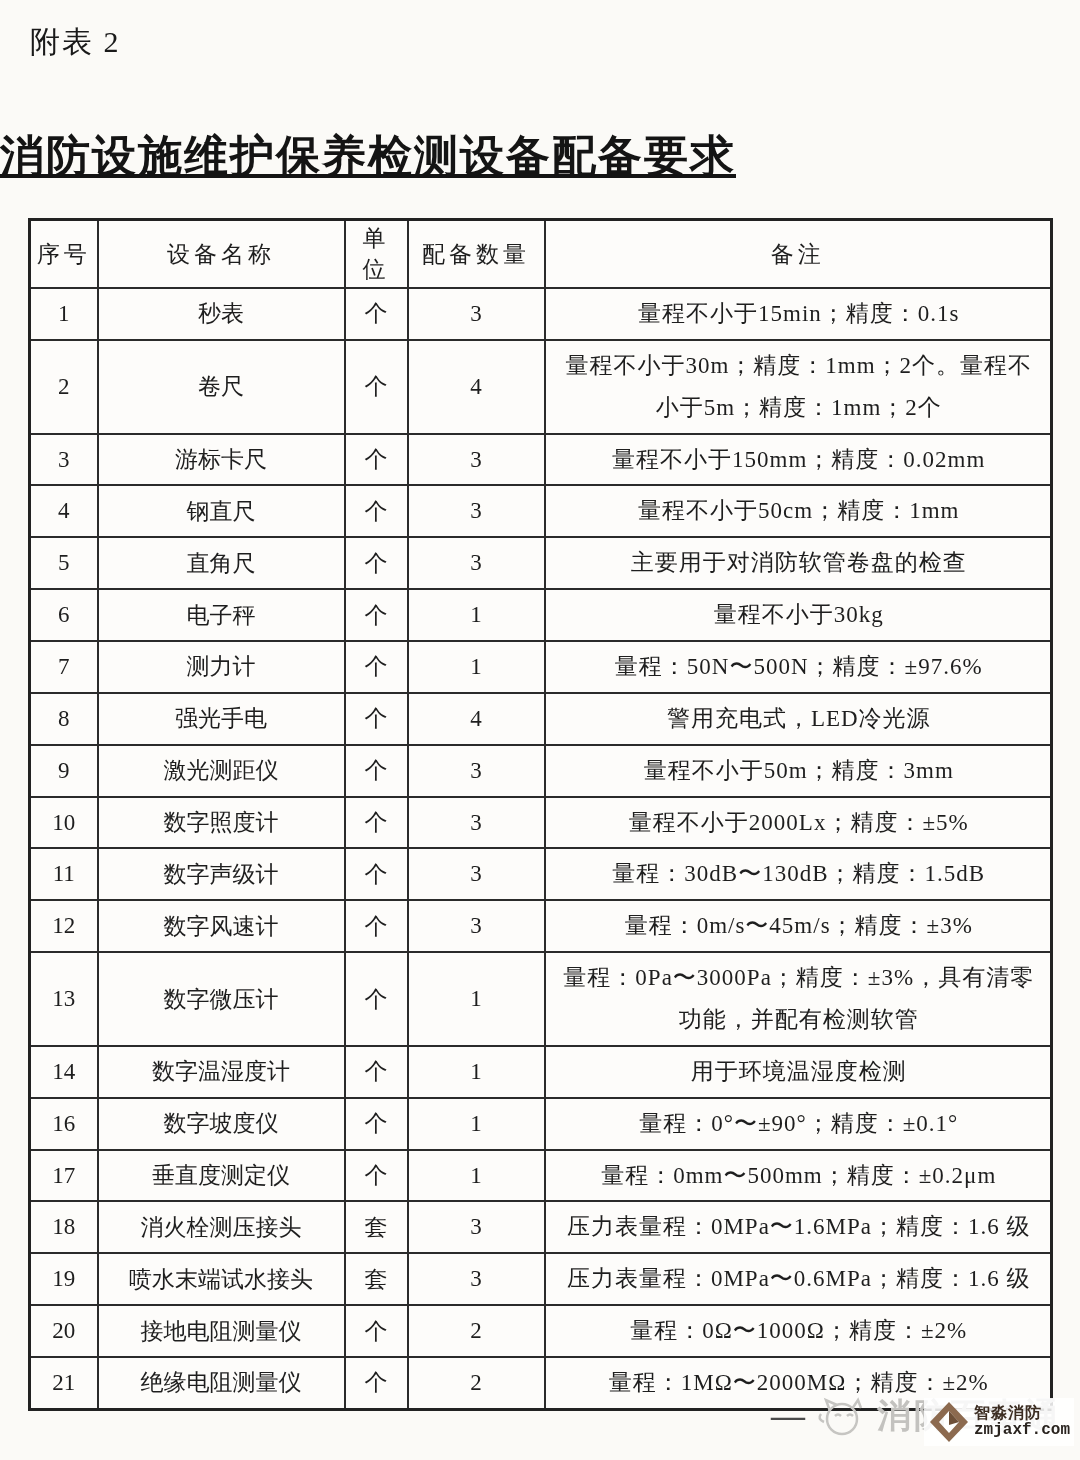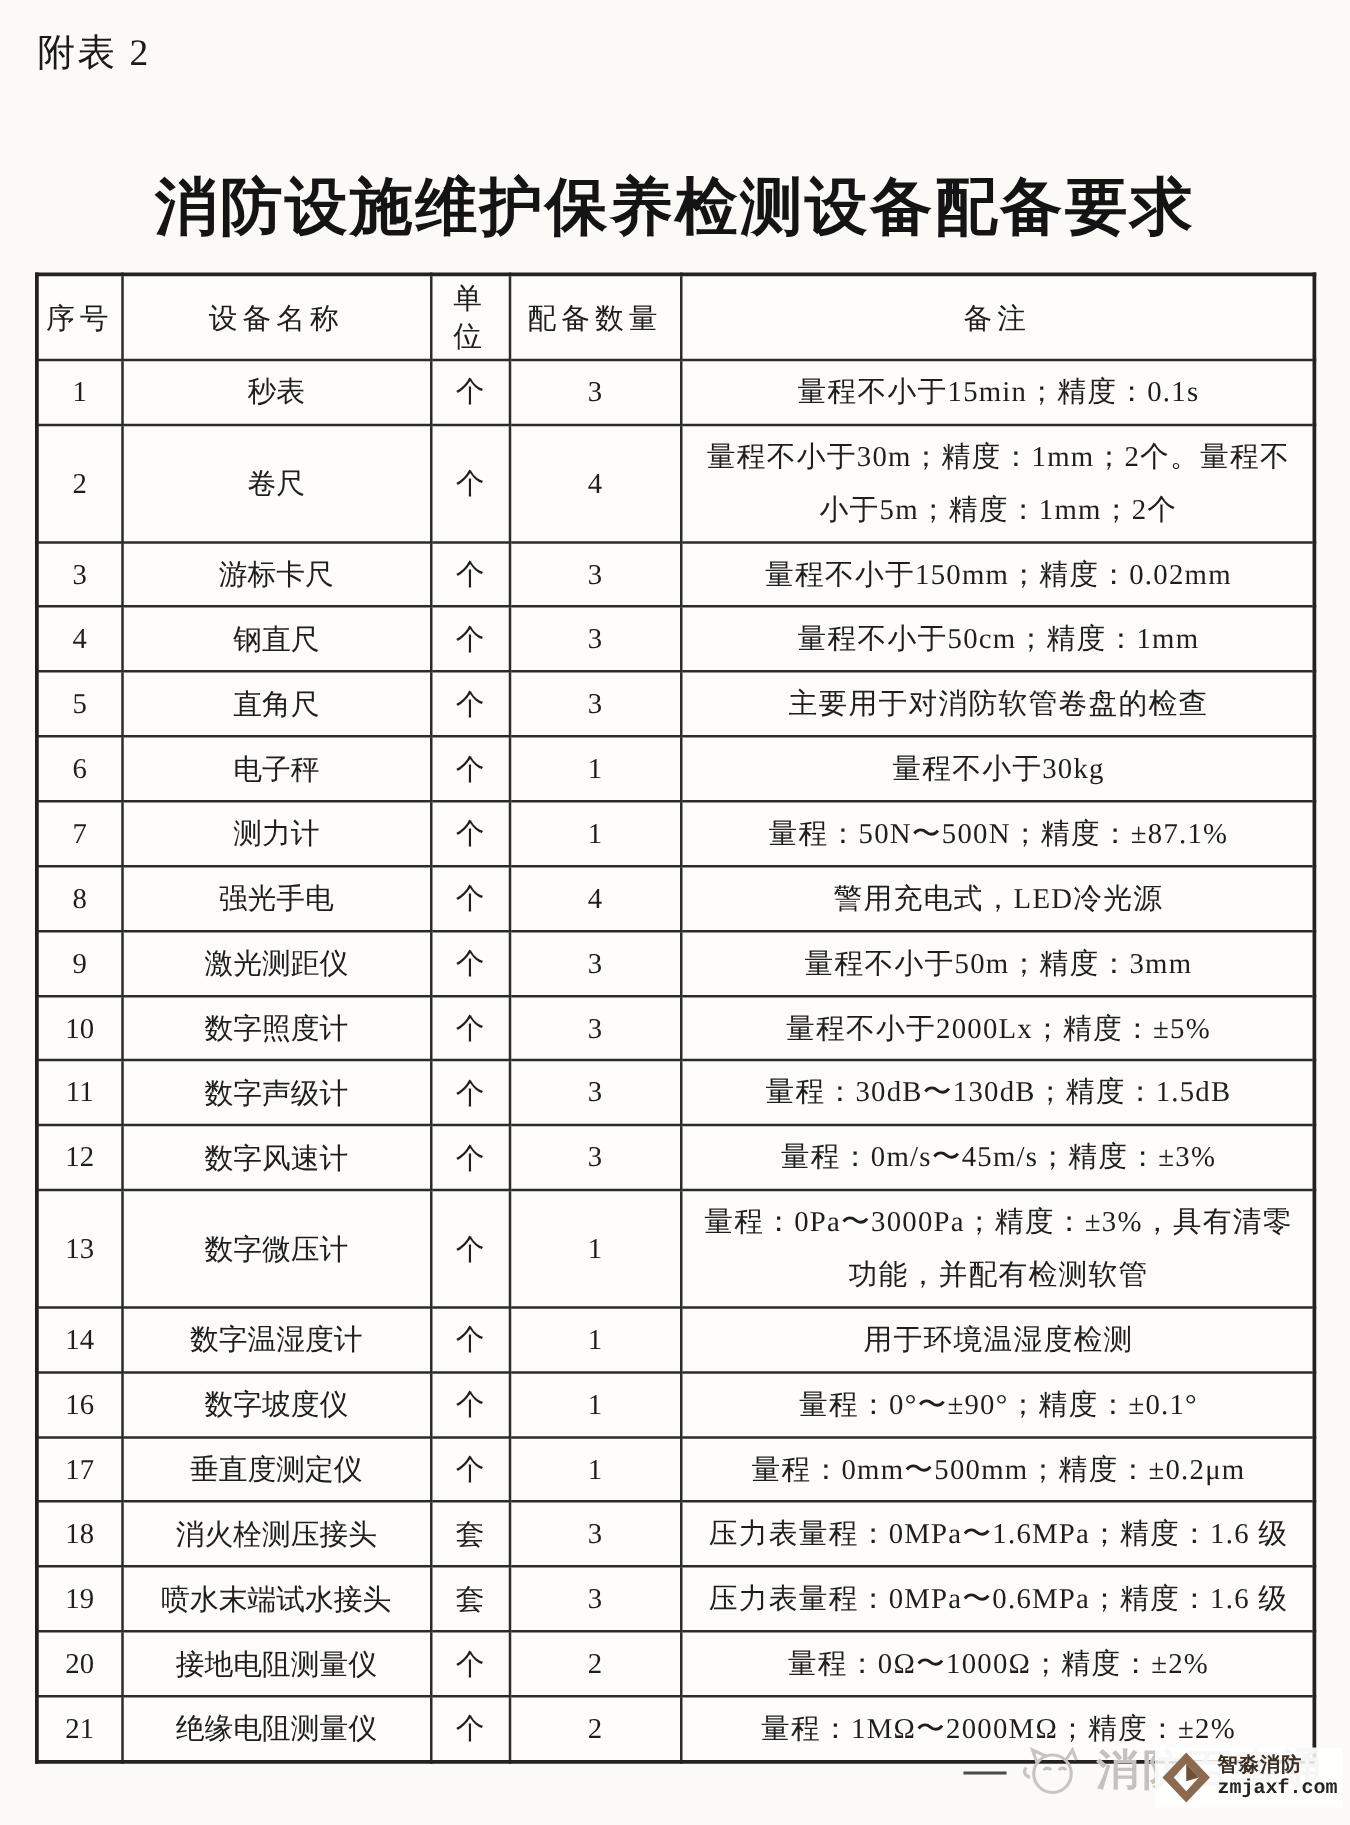--- a/index.html
+++ b/index.html
@@ -22,25 +22,25 @@
     font-size: 30px;
     font-weight: normal;
     letter-spacing: 2px;
     color: #1a1a1a;
   }
   .doc-title {
     position: absolute;
     left: 0;
     top: 98px;
     width: 100%;
-    text-align: center;
-    font-size: 50px;
+    font-size: 44px;
     font-weight: bold;
     letter-spacing: 2px;
     color: #141414;
+    text-decoration: underline;
   }
   .equip-table {
     position: absolute;
     left: 28px;
     top: 218px;
     width: 1022px;
     border-collapse: collapse;
     table-layout: fixed;
     background: #fdfcfa;
   }
@@ -182,21 +182,21 @@
     <td class="col-unit">个</td>
     <td class="col-qty">1</td>
     <td class="col-remark">量程不小于30kg</td>
   </tr>
 
   <tr>
     <td class="col-no">7</td>
     <td class="col-name">测力计</td>
     <td class="col-unit">个</td>
     <td class="col-qty">1</td>
-    <td class="col-remark">量程：50N〜500N；精度：±87.1%</td>
+    <td class="col-remark">量程：50N〜500N；精度：±97.6%</td>
   </tr>
 
   <tr>
     <td class="col-no">8</td>
     <td class="col-name">强光手电</td>
     <td class="col-unit">个</td>
     <td class="col-qty">4</td>
     <td class="col-remark">警用充电式，LED冷光源</td>
   </tr>
 

